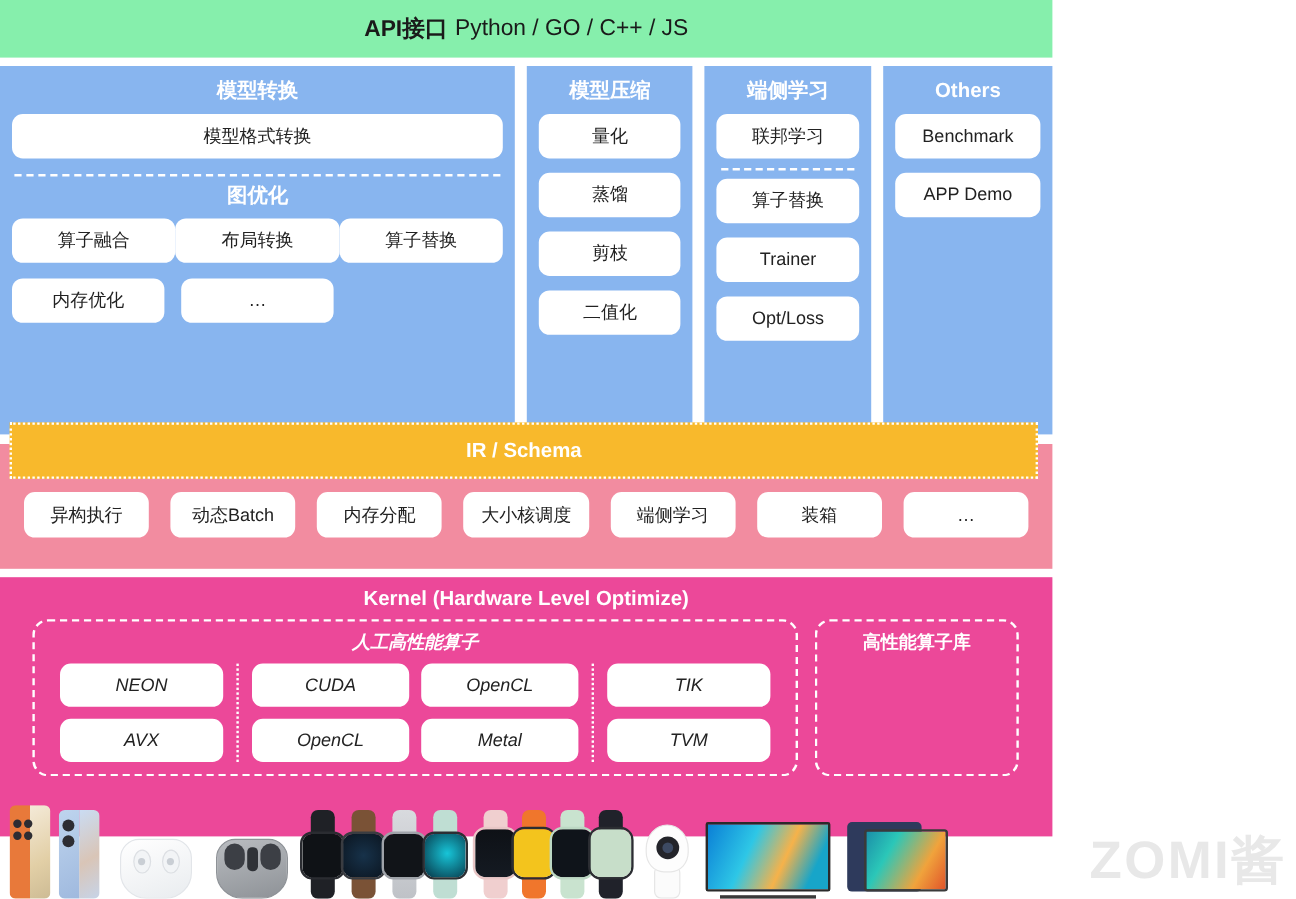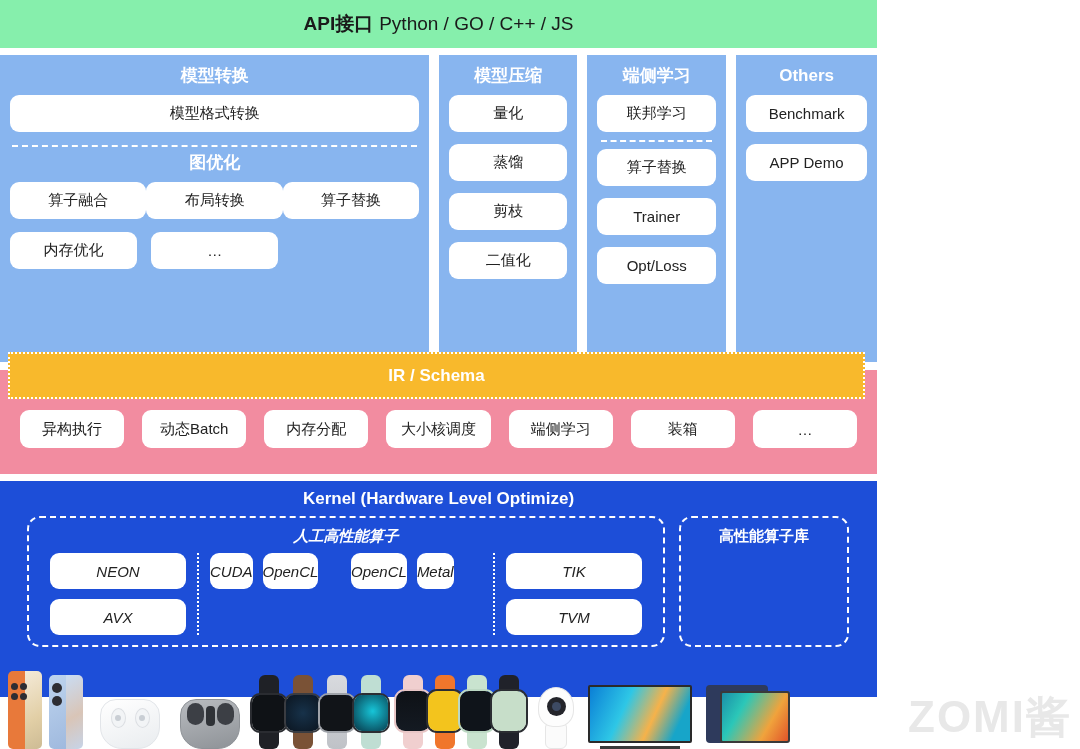--- a/index.html
+++ b/index.html
@@ -93,21 +93,21 @@
   }
   .runtime-row {
     display:flex; gap:18px; padding:0 20px;
   }
   .runtime-row .card { flex:1; height:38px; }
 
   
   .kernel {
     margin-top:7px;
     height:216px;
-    background:#1d4ed8;
+    background:#ec4899;
     padding-top:8px;
   }
   .kernel-title {
     color:#ffffff; font-size:17px; font-weight:bold;
     text-align:center; margin-bottom:7px; line-height:20px;
   }
   .kernel-body {
     display:flex; gap:14px; padding:0 27px;
   }
   .dash-box {
@@ -118,21 +118,21 @@
   }
   .dash-box.manual { width:638px;font-style:italic; }
   .dash-box.lib    { width:170px; }
   .dash-title {
     color:#ffffff; font-size:15px; font-weight:bold;
     text-align:center; margin:3px 0 8px 0; line-height:18px;
   }
   .kernel-groups { display:flex; }
   .kgroup { display:flex; flex-direction:column; gap:10px; padding:0 11px; flex:1; }
   .kgroup.two { flex:2; flex-direction:row; }
-  .kgroup.two .sub { display:flex; flex-direction:row; gap:10px; flex:1; }
+  .kgroup.two .sub { display:flex; flex-direction:column; gap:10px; flex:1; }
   .kdiv { width:0; border-left:2px dotted #ffffff; margin:0; }
   .kgroup .card { height:36px; }
   .lib-stack { display:flex; flex-direction:column; gap:10px; }
   .lib-stack .card { height:38px; }
 
   
   .devices {
     position:absolute; left:0; top:663px;
     width:1080px; height:86px;
     display:flex; align-items:flex-end;

